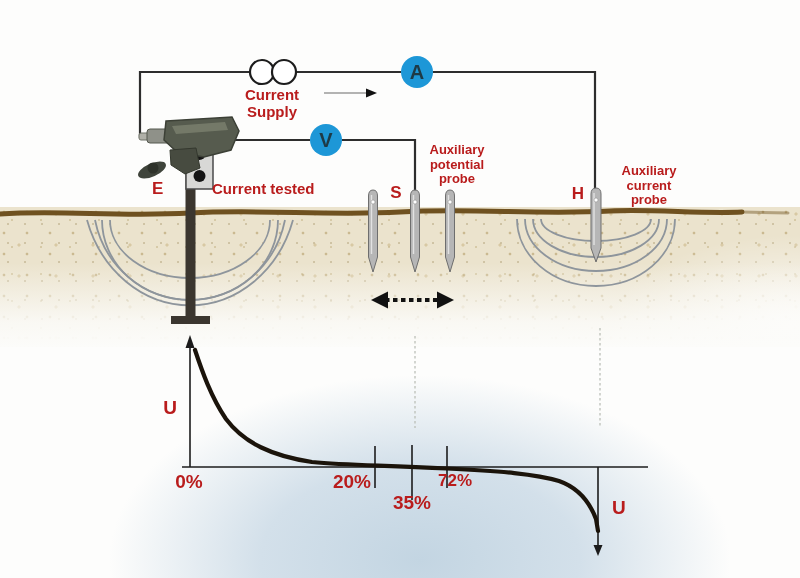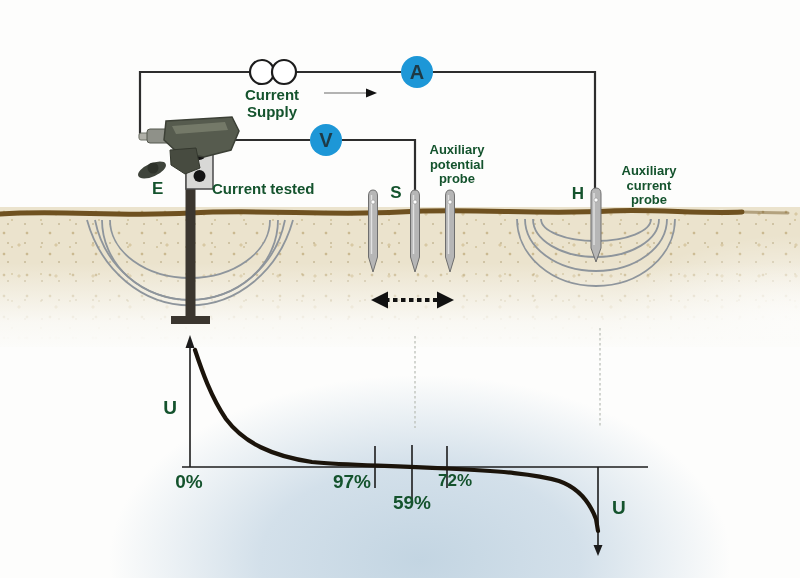--- a/index.html
+++ b/index.html
@@ -28,21 +28,21 @@
 
   
   .glow{
     position:absolute;left:0;top:280px;width:800px;height:298px;
     background:
       radial-gradient(420px 250px at 420px 280px, #c3d5e2 0%, #d3e0ea 38%, rgba(248,250,252,0) 74%);
   }
 
   svg.diagram{position:absolute;left:0;top:0;}
 
-  .lbl{position:absolute;color:#14532d;font-weight:700;white-space:pre-line;line-height:1.12;}
+  .lbl{position:absolute;color:#b91c1c;font-weight:700;white-space:pre-line;line-height:1.12;}
   .ctr{transform:translateX(-50%);text-align:center;}
 </style>
 </head>
 <body>
 
 <div class="stage">
 
   <div class="soil"></div>
   <div class="glow"></div>
 
@@ -175,16 +175,16 @@
 
   <div class="lbl ctr" style="left:578px;top:184px;font-size:17px;">H</div>
   <div class="lbl ctr" style="left:649px;top:164px;font-size:13px;">Auxiliary
 current
 probe</div>
 
   <div class="lbl ctr" style="left:170px;top:397px;font-size:19px;">U</div>
   <div class="lbl" style="left:612px;top:497px;font-size:19px;">U</div>
 
   <div class="lbl ctr" style="left:189px;top:471px;font-size:19px;">0%</div>
-  <div class="lbl ctr" style="left:352px;top:471px;font-size:19px;">97%</div>
-  <div class="lbl ctr" style="left:412px;top:492px;font-size:19px;">59%</div>
+  <div class="lbl ctr" style="left:352px;top:471px;font-size:19px;">20%</div>
+  <div class="lbl ctr" style="left:412px;top:492px;font-size:19px;">35%</div>
   <div class="lbl ctr" style="left:442px;top:471px;font-size:17px;margin-left:13px;">72%</div>
 </div>
 
 </body></html>

